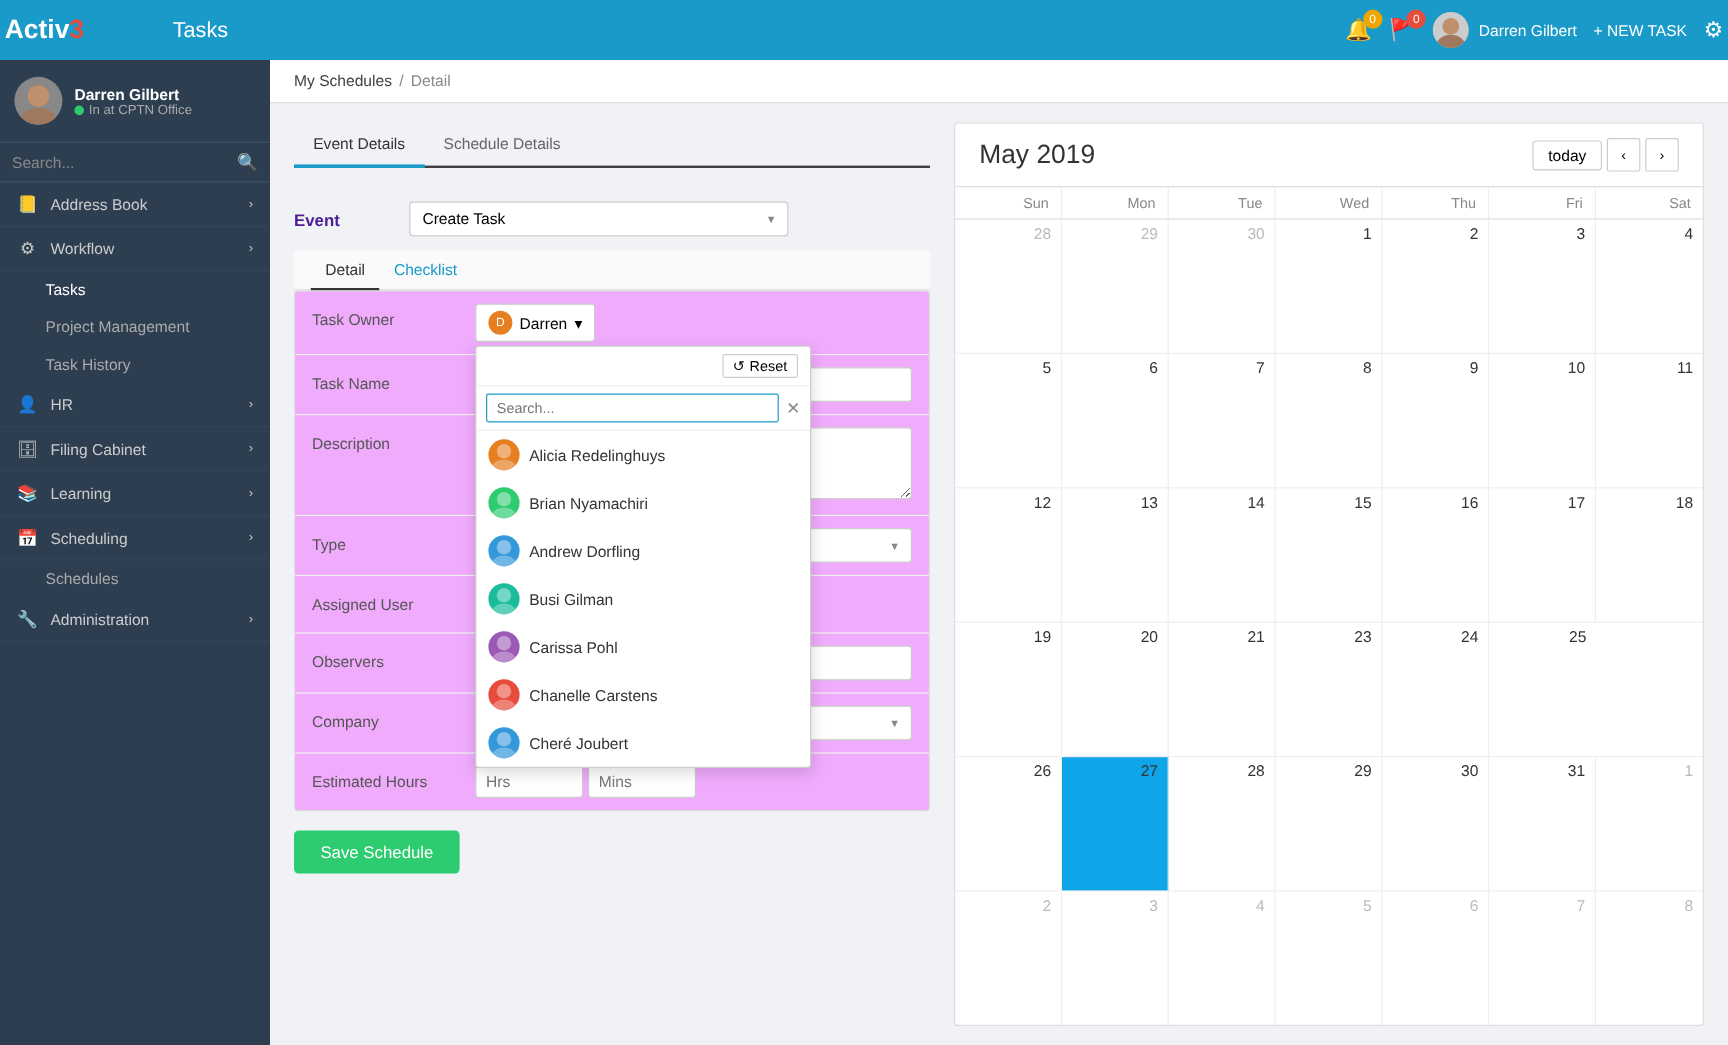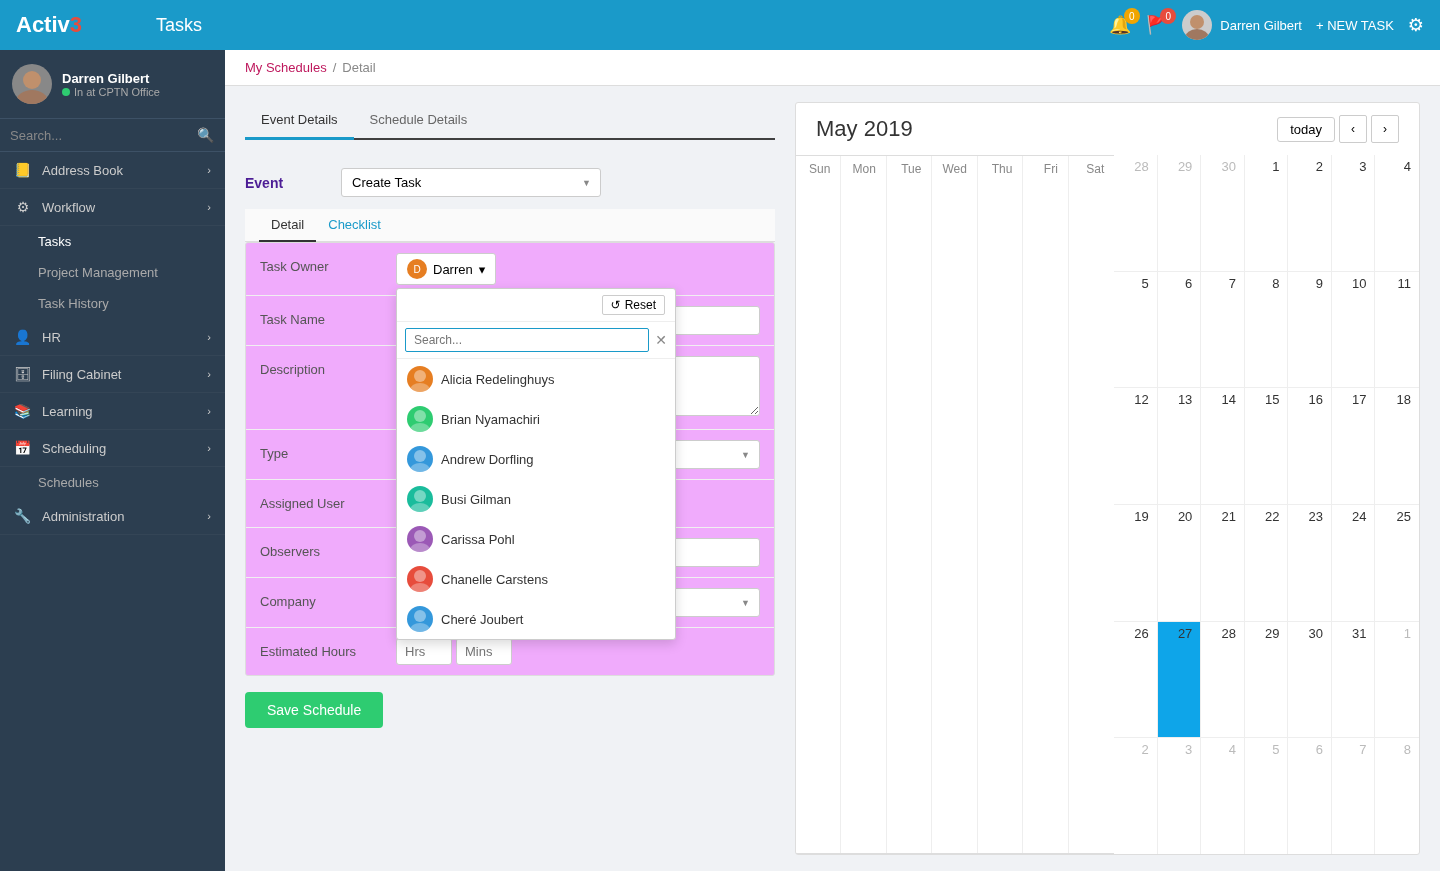--- a/index.html
+++ b/index.html
@@ -4,21 +4,21 @@
   <style>
     * { box-sizing: border-box; margin: 0; padding: 0; }
     body { font-family: 'Segoe UI', Arial, sans-serif; font-size: 13px; background: #f0f2f5; color: #333; height: 871px; overflow: hidden; display: flex; flex-direction: column; }
 
     
     .top-nav {
       background: #1a9ac9;
       height: 50px;
       display: flex;
       align-items: center;
-      padding: 0 16px;
+      padding: 0 4px;
       flex-shrink: 0;
       color: white;
     }
     .top-nav .logo {
       width: 110px;
       font-size: 22px;
       font-weight: bold;
       color: white;
       display: flex;
       align-items: center;
@@ -178,21 +178,21 @@
     .breadcrumb {
       background: white;
       padding: 10px 20px;
       border-bottom: 1px solid #ddd;
       font-size: 13px;
       display: flex;
       align-items: center;
       gap: 6px;
       flex-shrink: 0;
     }
-    .breadcrumb a { color: #be185d; text-decoration: none; cursor: pointer; }
+    .breadcrumb a { color: #404040; text-decoration: none; cursor: pointer; }
     .breadcrumb span { color: #888; }
 
     
     .page-content {
       display: flex;
       flex: 1;
       overflow: hidden;
       padding: 16px 20px;
       gap: 20px;
     }
@@ -269,21 +269,21 @@
       content: '▼';
       position: absolute;
       right: 10px;
       top: 50%;
       transform: translateY(-50%);
       font-size: 9px;
       color: #888;
       pointer-events: none;
     }
     .event-select-wrap {
-      width: 260px;
+      width: 316px;
     }
 
     
     .inner-tabs {
       display: flex;
       border-bottom: 1px solid #ddd;
       padding: 0 14px;
       background: #fafafa;
     }
     .inner-tab {
@@ -418,21 +418,21 @@
       border: 1px solid #ccc;
       border-radius: 3px;
       background: white;
       font-size: 13px;
       cursor: pointer;
     }
 
     
     .hours-wrap { display: flex; gap: 4px; align-items: center; }
     .hours-input {
-      width: 56px;
+      width: 90px;
       padding: 5px 8px;
       border: 1px solid #ccc;
       border-radius: 3px;
       font-size: 13px;
     }
 
     
     .save-btn {
       background: #2ecc71;
       color: white;
@@ -486,21 +486,21 @@
       cursor: pointer;
       display: flex;
       align-items: center;
       justify-content: center;
       font-size: 12px;
       border-radius: 2px;
     }
     .calendar-grid {
       flex: 1;
       display: flex;
-      flex-direction: row;
+      flex-direction: column;
       justify-content: space-between;
     }
     .cal-days-header {
       display: grid;
       grid-template-columns: repeat(7, 1fr);
       border-top: 1px solid #ddd;
       border-bottom: 1px solid #ddd;
     }
     .cal-day-name {
       text-align: right;
@@ -882,21 +882,20 @@
                 <div class="cal-cell">14</div>
                 <div class="cal-cell">15</div>
                 <div class="cal-cell">16</div>
                 <div class="cal-cell">17</div>
                 <div class="cal-cell">18</div>
               </div>
               <div class="cal-week">
                 <div class="cal-cell">19</div>
                 <div class="cal-cell">20</div>
                 <div class="cal-cell">21</div>
-                <div class="cal-cell">22</div>
                 <div class="cal-cell">23</div>
                 <div class="cal-cell">24</div>
                 <div class="cal-cell">25</div>
               </div>
               <div class="cal-week">
                 <div class="cal-cell">26</div>
                 <div class="cal-cell today">27</div>
                 <div class="cal-cell">28</div>
                 <div class="cal-cell">29</div>
                 <div class="cal-cell">30</div>

